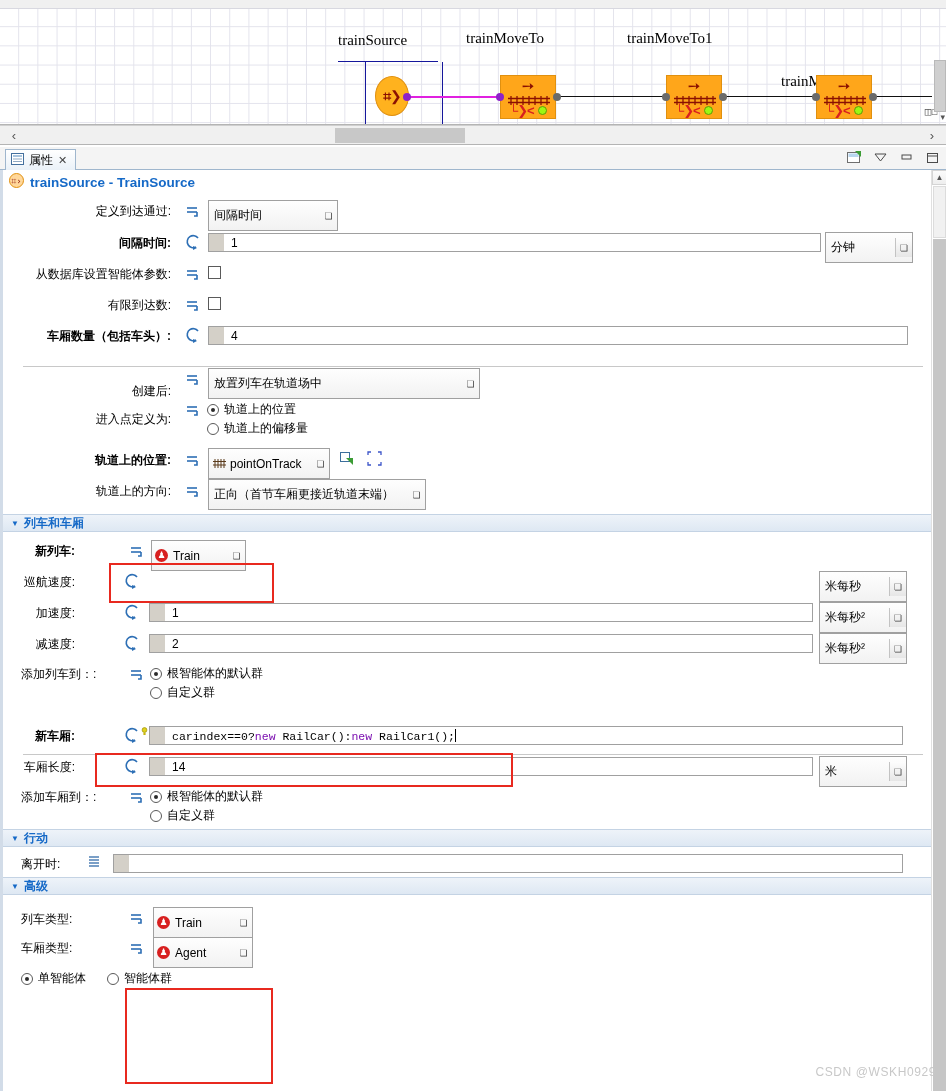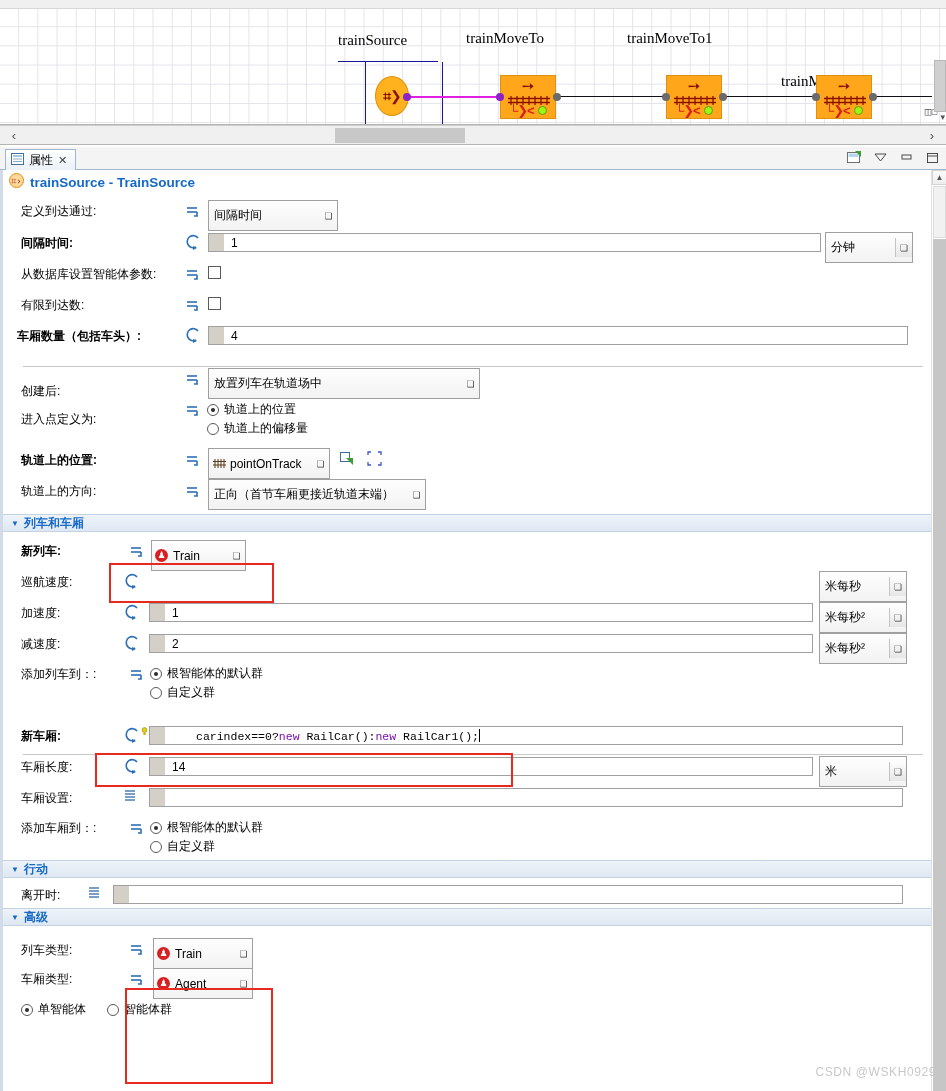--- a/index.html
+++ b/index.html
@@ -66,30 +66,30 @@
   #tab-tools{ position:absolute; right:6px; top:3px; display:flex; align-items:center; gap:11px;}
   #tab-tools .ti{ width:15px;height:15px; display:flex; align-items:center; justify-content:center;}
 
   
   #props{ position:absolute; left:0; top:170px; width:946px; height:921px;
     background:#fff; border-left:3px solid #d2dce8; overflow:hidden;}
   #props-title{ height:24px; display:flex; align-items:center; gap:6px; padding-left:6px;}
   #props-title .tx{ color:#1569c7; font-weight:bold; font-size:13.5px;}
 
   .row{ position:relative; height:31px; }
-  .lbl{ position:absolute; font-size:12px; white-space:nowrap; }
+  .lbl{ position:absolute; text-align:right; font-size:12px; white-space:nowrap; }
   .lbl.b{ font-weight:bold; }
   .dyn{ position:absolute; width:17px; height:16px; }
 
   .txtfield{ position:absolute; height:19px; background:#fff; border:1px solid #a0a0a0;
     display:flex; align-items:center; font-size:12px; }
   .txtfield .gutter{ width:15px; height:17px; background:#d4d0c8; flex:0 0 15px;}
   .txtfield .val{ padding-left:7px; color:#000;}
   .txtfield .code{ padding-left:7px; font-family:"Liberation Mono","DejaVu Sans Mono",monospace;
-    font-size:11.5px; white-space:pre;margin-left:24px;}
+    font-size:11.5px; white-space:pre;}
   .kw{ color:#7b0eb0;}
   .caret{ display:inline-block; width:1px; height:13px; background:#000;
     vertical-align:-2px; margin-left:0px;}
 
   .combo{ position:absolute; height:31px; background:linear-gradient(#fefefe,#f2f2f2);
     border:1px solid #a0a0a0; display:flex; align-items:center; font-size:12px;}
   .combo .cv{ padding-left:5px; flex:1; overflow:hidden; white-space:nowrap;}
   .combo .cb{ width:17px; flex:0 0 17px; display:flex; align-items:center;
     justify-content:center; color:#3c3c3c; font-size:9px;}
   .combo.unit{ width:88px; }
@@ -598,37 +598,20 @@
     <div class="txtfield" style="left:146px;top:7px;width:664px;">
       <span class="gutter"></span>
       <span class="val">14</span>
     </div>
     <div class="combo unit" style="left:816px;top:6px;">
       <span class="cv">米</span>
       <span class="cb">❏</span>
     </div>
   </div>
 
-  <div class="row">
-    <div class="lbl" style="left:18px;top:9px;width:54px;">车厢设置:</div>
-    <div class="dyn" style="left:121px;top:8px;">
-      <svg width="13" height="15" viewBox="0 0 13 15">
-          <g stroke="#4e7fb5" stroke-width="1.5">
-        <line x1="1" y1="2" x2="11" y2="2"></line>
-            <line x1="1" y1="5" x2="11" y2="5"></line>
-        <line x1="1" y1="8" x2="11" y2="8"></line>
-            <line x1="1" y1="11" x2="11" y2="11"></line>
-          </g>
-        </svg>
-    </div>
-    <div class="txtfield" style="left:146px;top:7px;width:754px;">
-      <span class="gutter"></span>
-      <span class="val"></span>
-    </div>
-  </div>
 
   <div class="row" style="height:48px;">
     <div class="lbl" style="left:18px;top:8px;width:104px;text-align:left;">添加车厢到：:</div>
     <div class="dyn" style="left:126px;top:8px;">
       <svg width="17" height="16" viewBox="0 0 17 16">
           <g stroke="#2d6fb5" stroke-width="1.6">
         <line x1="2" y1="5" x2="12" y2="5"></line>
             <line x1="2" y1="9" x2="12" y2="9"></line>
         <path d="M12 9 l0 4 l-3 0" fill="none"></path>
           </g>

